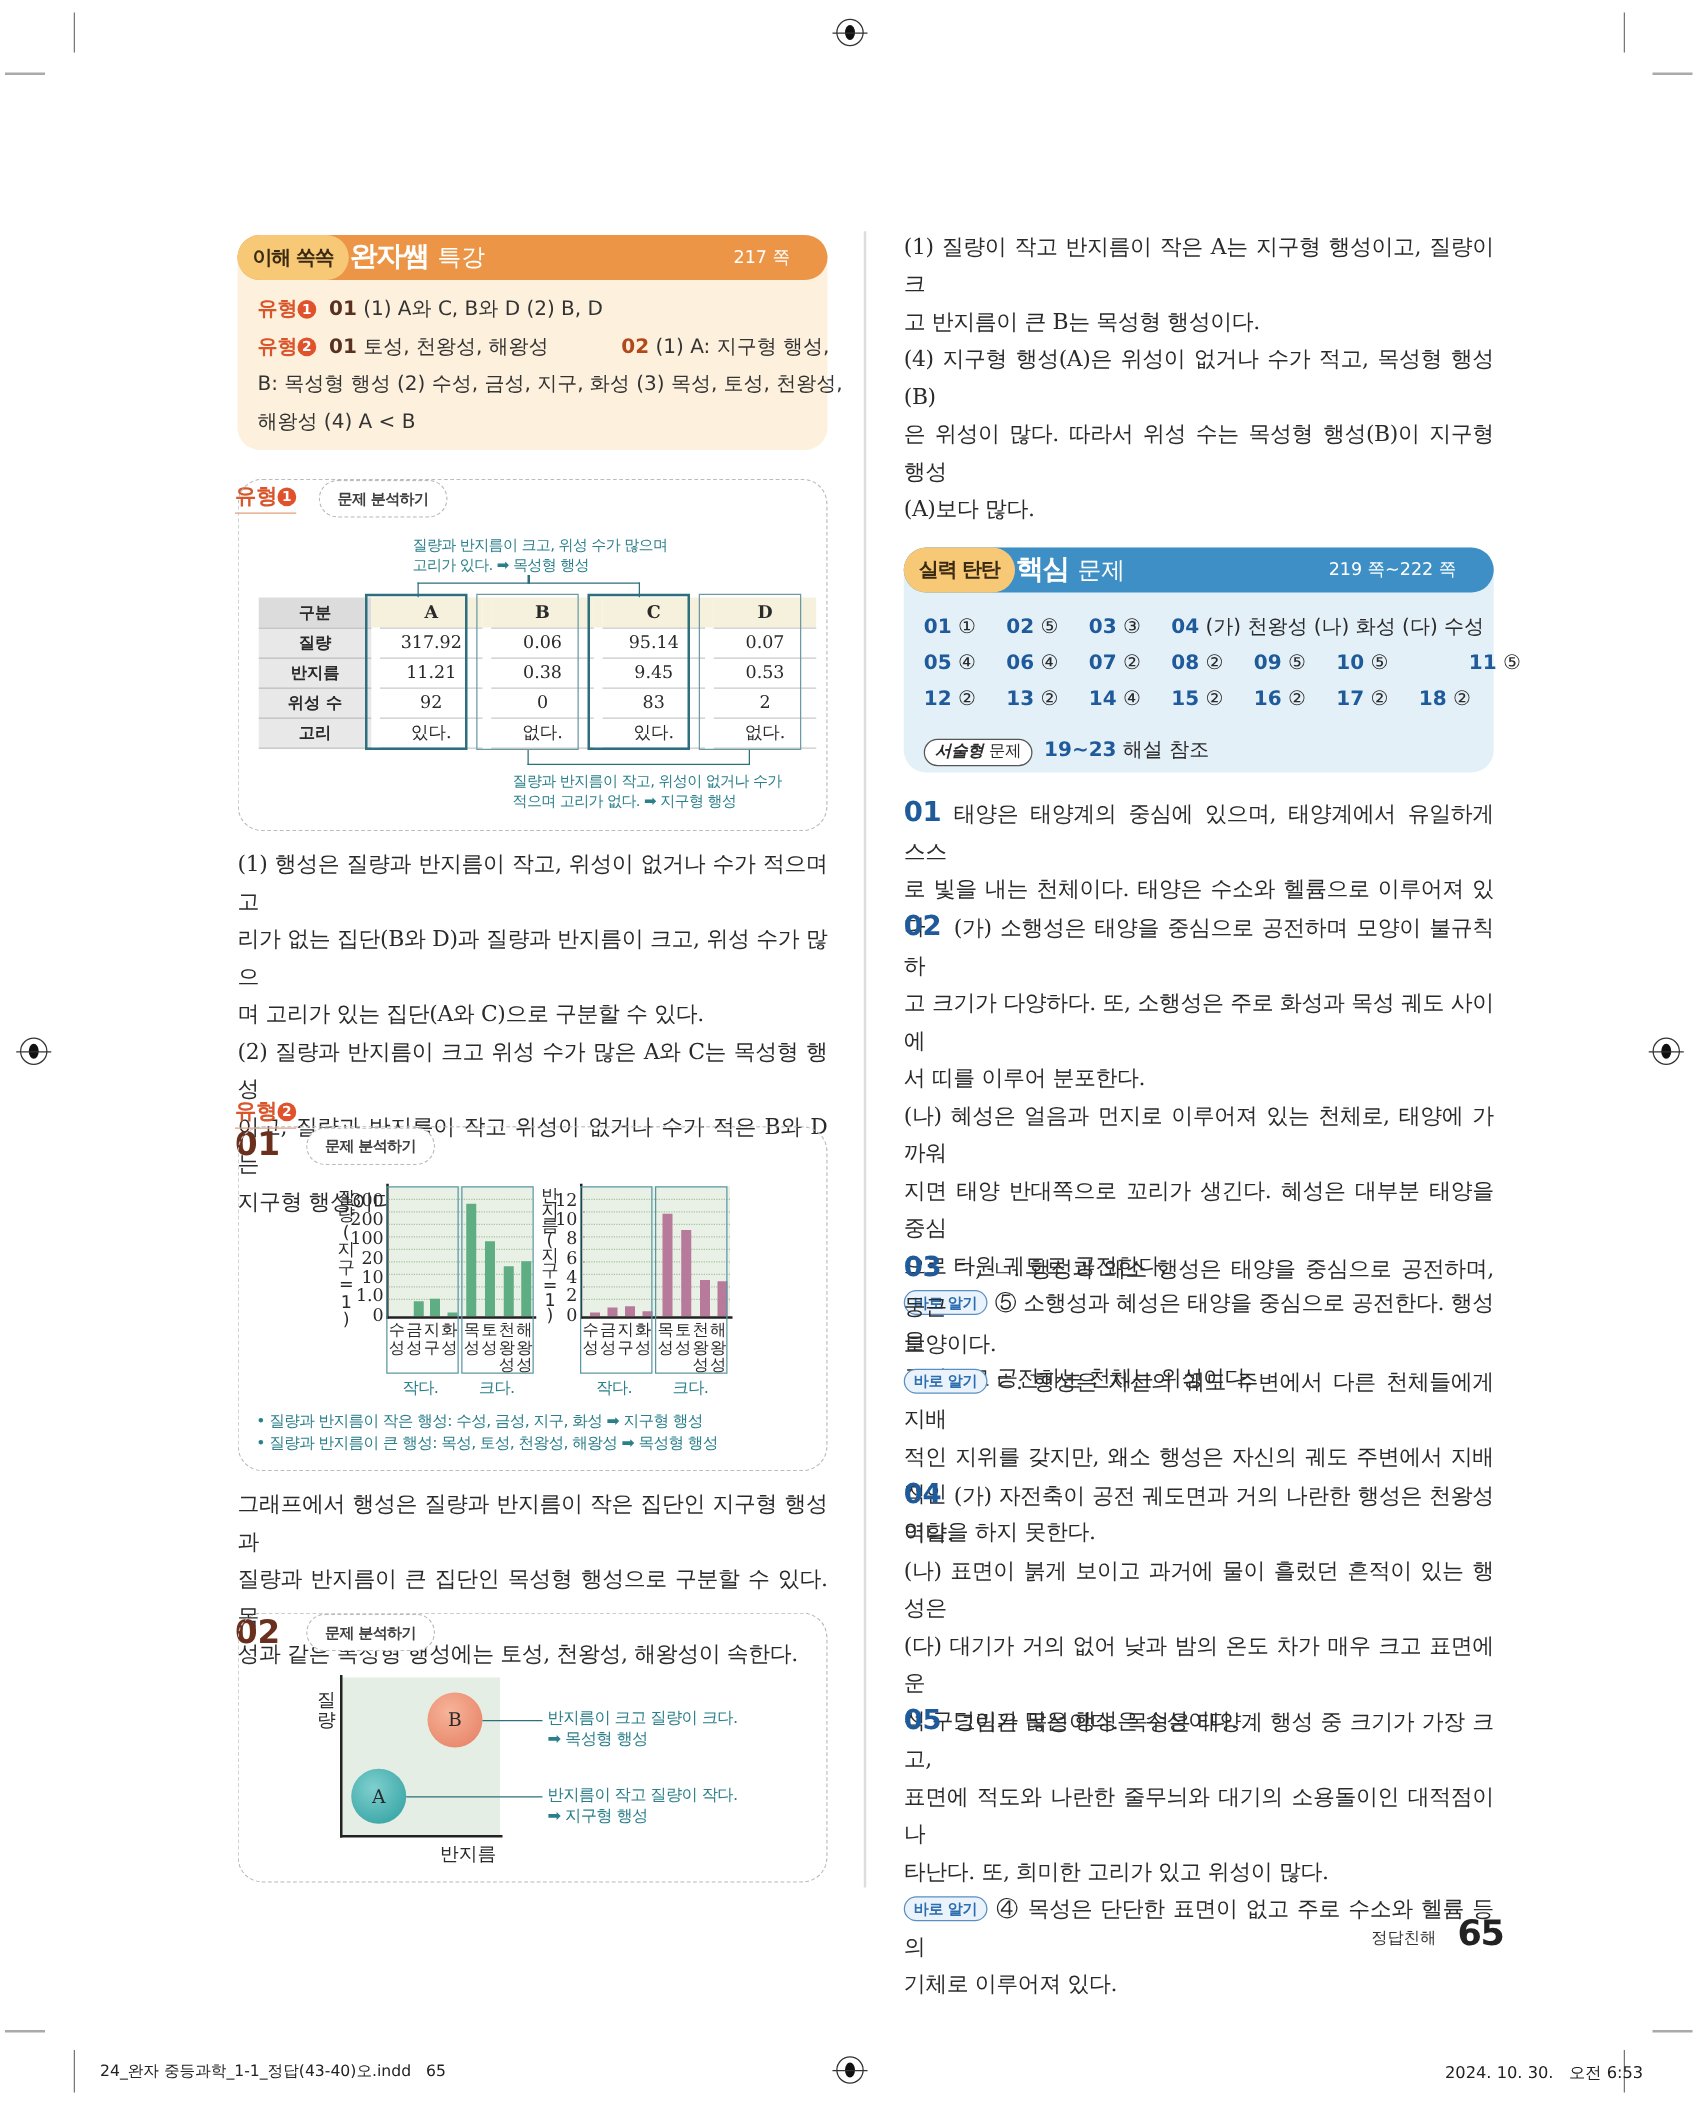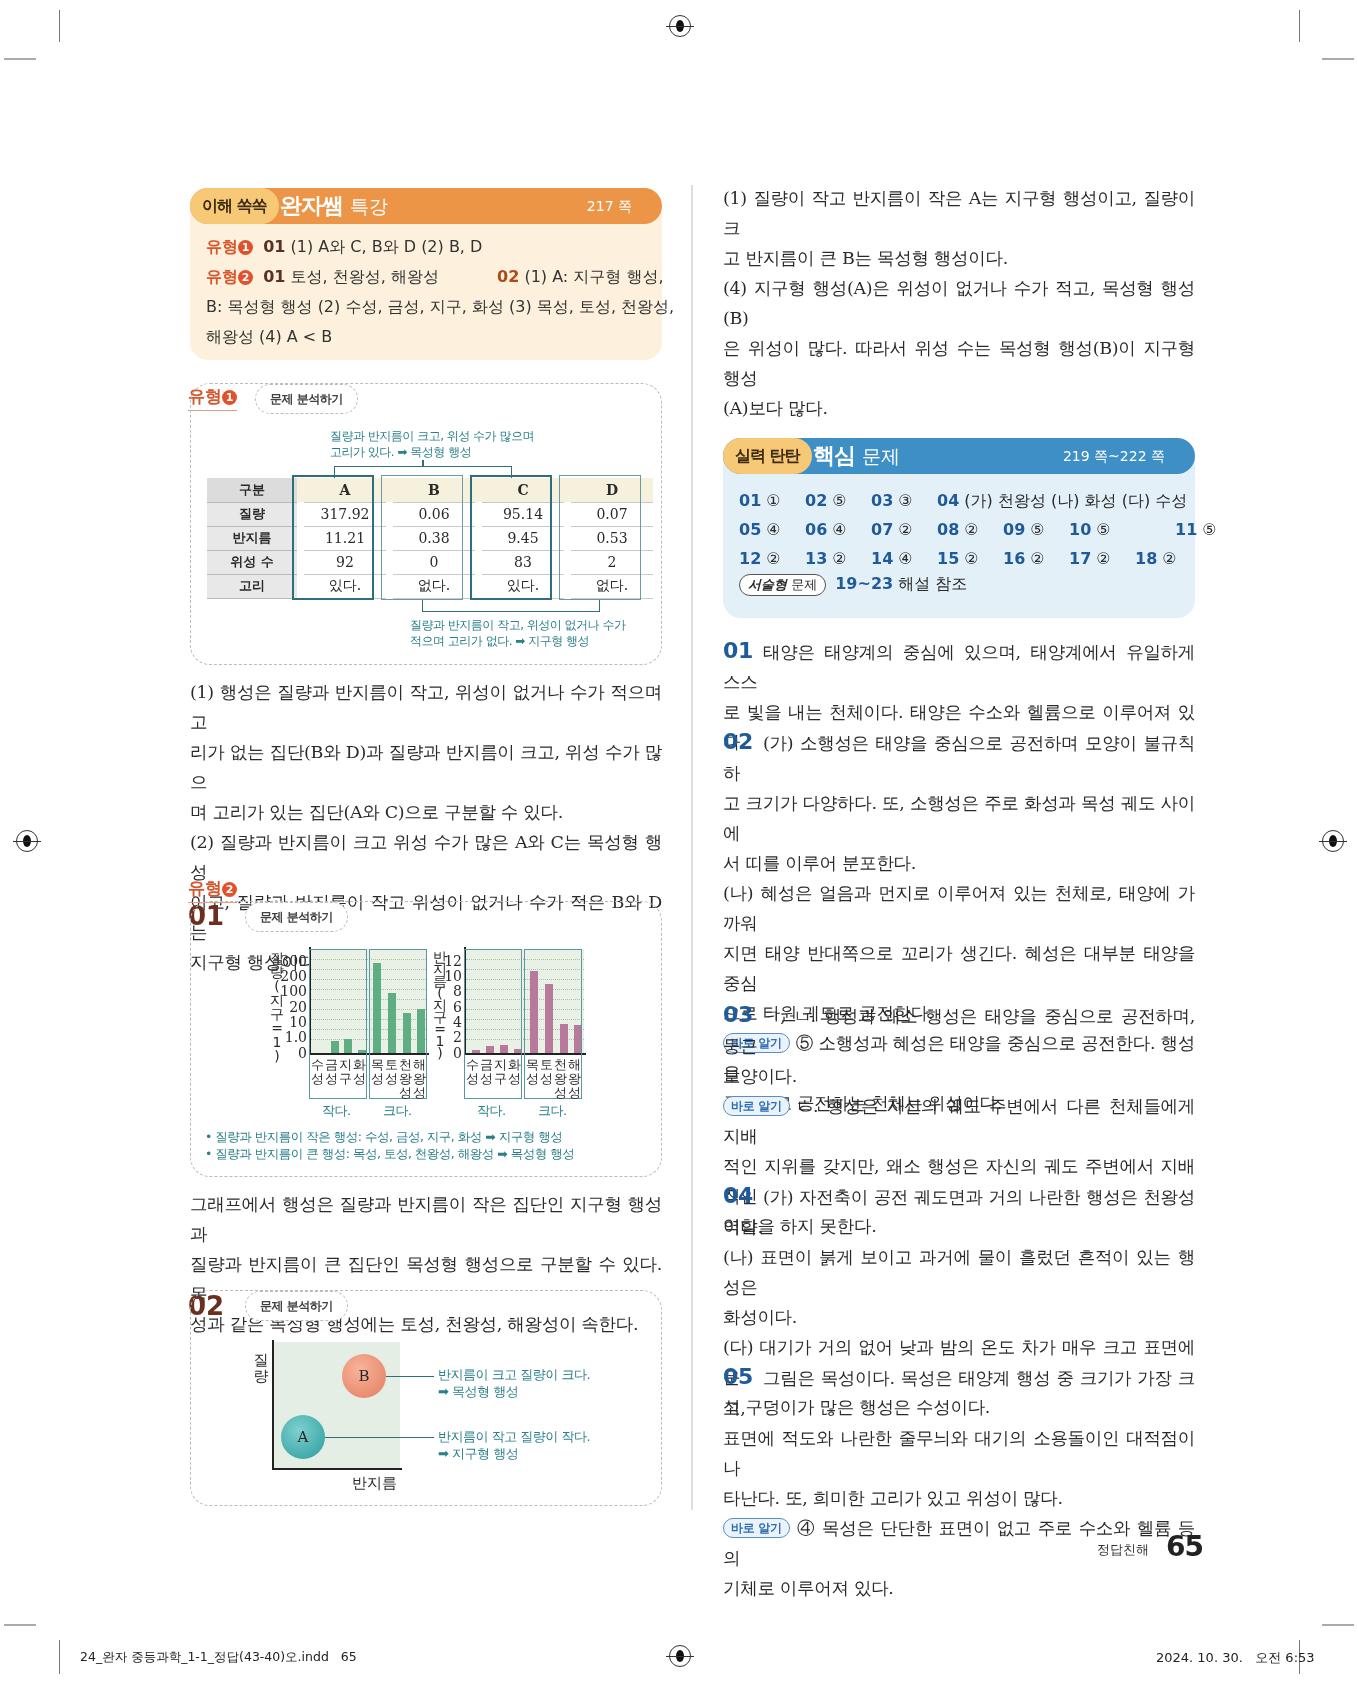--- a/index.html
+++ b/index.html
@@ -62,21 +62,21 @@
   .ylbl { position: absolute; font-family: "DejaVu Sans", sans-serif; font-size: 14px; line-height: 14px; width: 16px; text-align: center; }
   .xlbl { position: absolute; font-family: "DejaVu Sans", sans-serif; font-size: 13px; line-height: 14px; width: 17px; text-align: center; }
   .axis { position: absolute; background: #222; }
 
   
   .card-blue { position: absolute; left: 723px; top: 438px; width: 472px; height: 180px; border-radius: 18px; background: #e4f0f8; }
   .card-blue .bar { position: absolute; left: 0; top: 0; right: 0; height: 36px; background: #3d8fc6; border-radius: 18px; }
   .ans-grid { position: absolute; left: 16px; top: 48px; font-family: "DejaVu Sans", sans-serif; font-size: 16px; line-height: 29px; }
   .ans { position: absolute; white-space: nowrap; }
   .ans b { color: #1f5a9a; }
-  .seosul { position: absolute; left: 16px; top: 136px; white-space: nowrap; font-family: "DejaVu Sans", sans-serif; font-size: 16px; text-align: right; }
+  .seosul { position: absolute; left: 16px; top: 152px; white-space: nowrap; font-family: "DejaVu Sans", sans-serif; font-size: 16px; text-align: right; }
   .seosul .pill { display: inline-block; border: 1px solid #555; border-radius: 12px; padding: 0 8px; font-size: 13px; background: #fff; line-height: 20px; }
   .seosul .pill b { font-weight: 900; font-style: italic; }
   .seosul .rng { color: #1f5a9a; font-weight: bold; margin-left: 4px; }
 
   .qn-blue { font-family: "DejaVu Sans", sans-serif; font-weight: bold; font-size: 22px; color: #1f5a9a; margin-right: 10px; }
   .baro { display: inline-block; border: 1px solid #5a8ec2; border-radius: 12px; padding: 0 7px; font-family: "DejaVu Sans", sans-serif; font-weight: bold; font-size: 12px; line-height: 18px; color: #2d6eb0; background: #eaf3fb; vertical-align: 2px; margin-right: 6px; }
 
   .divider { position: absolute; left: 691px; top: 185px; width: 2px; height: 1325px; background: #ddd; }
 </style>
 </head>
@@ -483,21 +483,20 @@
   <div><span class="qn-blue">03</span><span>ㄱ, ㄴ. 행성과 왜소 행성은 태양을 중심으로 공전하며, 둥근</span></div>
   <div>모양이다.</div>
   <div><span class="baro">바로 알기</span><span>ㄷ. 행성은 자신의 궤도 주변에서 다른 천체들에게 지배</span></div>
   <div>적인 지위를 갖지만, 왜소 행성은 자신의 궤도 주변에서 지배적인</div>
   <div>역할을 하지 못한다.</div>
 </div>
 
 <div class="para" style="left:723px;top:1181px;width:472px;">
   <div><span class="qn-blue">04</span><span>(가) 자전축이 공전 궤도면과 거의 나란한 행성은 천왕성이다.</span></div>
   <div>(나) 표면이 붉게 보이고 과거에 물이 흘렀던 흔적이 있는 행성은</div>
-  <div>화성이다.</div>
   <div>(다) 대기가 거의 없어 낮과 밤의 온도 차가 매우 크고 표면에 운</div>
   <div>석 구덩이가 많은 행성은 수성이다.</div>
 </div>
 
 <div class="para" style="left:723px;top:1362px;width:472px;">
   <div><span class="qn-blue">05</span><span>그림은 목성이다. 목성은 태양계 행성 중 크기가 가장 크고,</span></div>
   <div>표면에 적도와 나란한 줄무늬와 대기의 소용돌이인 대적점이 나</div>
   <div>타난다. 또, 희미한 고리가 있고 위성이 많다.</div>
   <div><span class="baro">바로 알기</span><span>④ 목성은 단단한 표면이 없고 주로 수소와 헬륨 등의</span></div>
   <div>기체로 이루어져 있다.</div>

